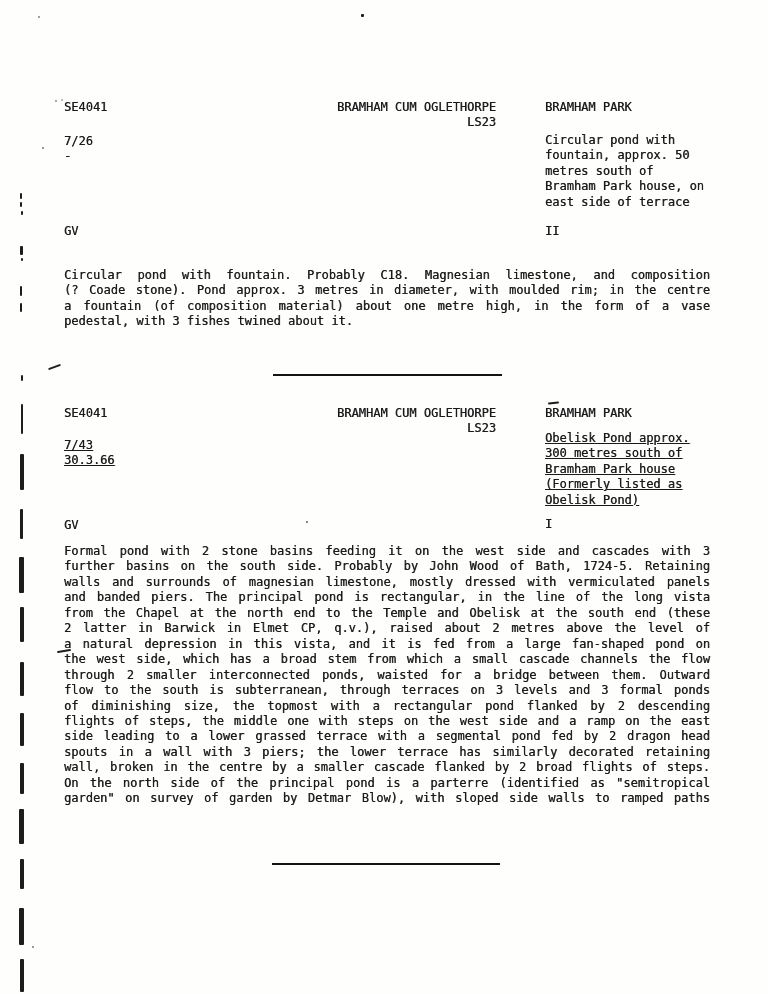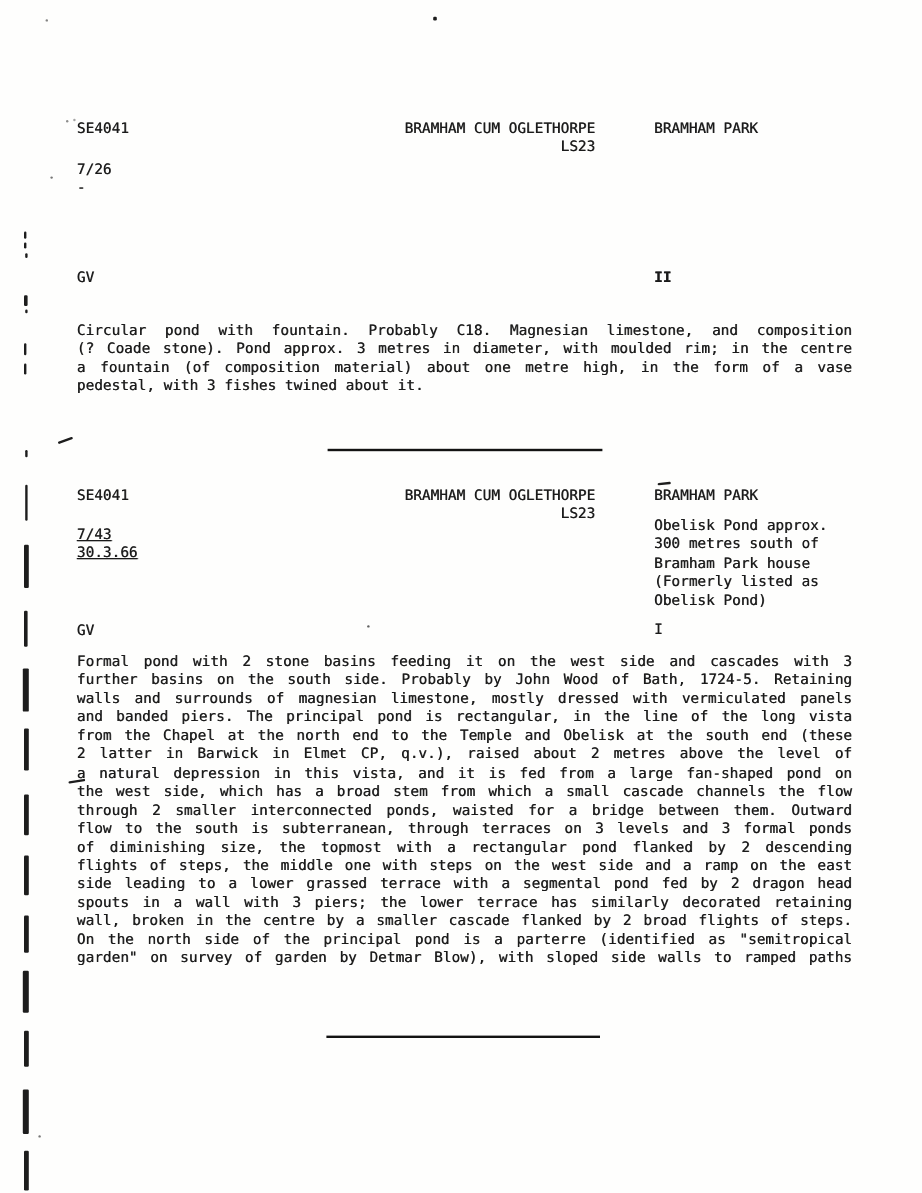--- a/index.html
+++ b/index.html
@@ -35,40 +35,45 @@
   <div class="t" style="left:64px; top:100px;">SE4041</div>
 
   <div class="t center" style="left:276px; top:100px; width:220px;">BRAMHAM CUM OGLETHORPE
 LS23</div>
 
   <div class="t" style="left:545px; top:100px;">BRAMHAM PARK</div>
 
   <div class="t" style="left:64px; top:134px;">7/26
 -</div>
 
+  <div class="t" style="left:545px; top:133px; width:185px;">Circular pond with
+fountain, approx. 50
+metres south of
+Bramham Park house, on
+east side of terrace</div>
 
   <div class="t" style="left:64px; top:224px;">GV</div>
 
-  <div class="t" style="left:545px; top:224px;font-weight:bold;">II</div>
+  <div class="t" style="left:545px; top:224px;">II</div>
 
   <div class="t body-text" style="left:64px; top:268px;"><div class="tline">Circular pond with fountain.  Probably C18.  Magnesian limestone, and composition</div><div class="tline">(? Coade stone).  Pond approx. 3 metres in diameter, with moulded rim; in the centre</div><div class="tline">a fountain (of composition material) about one metre high, in the form of a vase</div><div class="tline last">pedestal, with 3 fishes twined about it.</div></div>
 
   <div class="rule" style="left:273px; top:374px; width:229px;"></div>
 
   <div class="t" style="left:64px; top:406px;">SE4041</div>
 
   <div class="t center" style="left:276px; top:406px; width:220px;">BRAMHAM CUM OGLETHORPE
 LS23</div>
 
   <div class="t" style="left:545px; top:406px;">BRAMHAM PARK</div>
 
   <div class="t" style="left:64px; top:438px;text-decoration:underline;">7/43
 30.3.66</div>
 
-  <div class="t" style="left:545px; top:431px; width:185px;">Obelisk Pond approx.
+  <div class="t" style="left:545px; top:431px; width:185px;text-decoration:underline;">Obelisk Pond approx.
 300 metres south of
 Bramham Park house
 (Formerly listed as
 Obelisk Pond)</div>
 
   <div class="t" style="left:64px; top:518px;">GV</div>
 
   <div class="t" style="left:545px; top:517px;">I</div>
 
   <div class="t body-text" style="left:64px; top:544px;"><div class="tline">Formal pond with 2 stone basins feeding it on the west side and cascades with 3</div><div class="tline">further basins on the south side.  Probably by John Wood of Bath, 1724-5.  Retaining</div><div class="tline">walls and surrounds of magnesian limestone, mostly dressed with vermiculated panels</div><div class="tline">and banded piers.  The principal pond is rectangular, in the line of the long vista</div><div class="tline">from the Chapel at the north end to the Temple and Obelisk at the south end (these</div><div class="tline">2 latter in Barwick in Elmet CP, q.v.), raised about 2 metres above the level of</div><div class="tline">a natural depression in this vista, and it is fed from a large fan-shaped pond on</div><div class="tline">the west side, which has a broad stem from which a small cascade channels the flow</div><div class="tline">through 2 smaller interconnected ponds, waisted for a bridge between them.  Outward</div><div class="tline">flow to the south is subterranean, through terraces on 3 levels and 3 formal ponds</div><div class="tline">of diminishing size, the topmost with a rectangular pond flanked by 2 descending</div><div class="tline">flights of steps, the middle one with steps on the west side and a ramp on the east</div><div class="tline">side leading to a lower grassed terrace with a segmental pond fed by 2 dragon head</div><div class="tline">spouts in a wall with 3 piers; the lower terrace has similarly decorated retaining</div><div class="tline">wall, broken in the centre by a smaller cascade flanked by 2 broad flights of steps.</div><div class="tline">On the north side of the principal pond is a parterre (identified as "semitropical</div><div class="tline">garden" on survey of garden by Detmar Blow), with sloped side walls to ramped paths</div></div>

